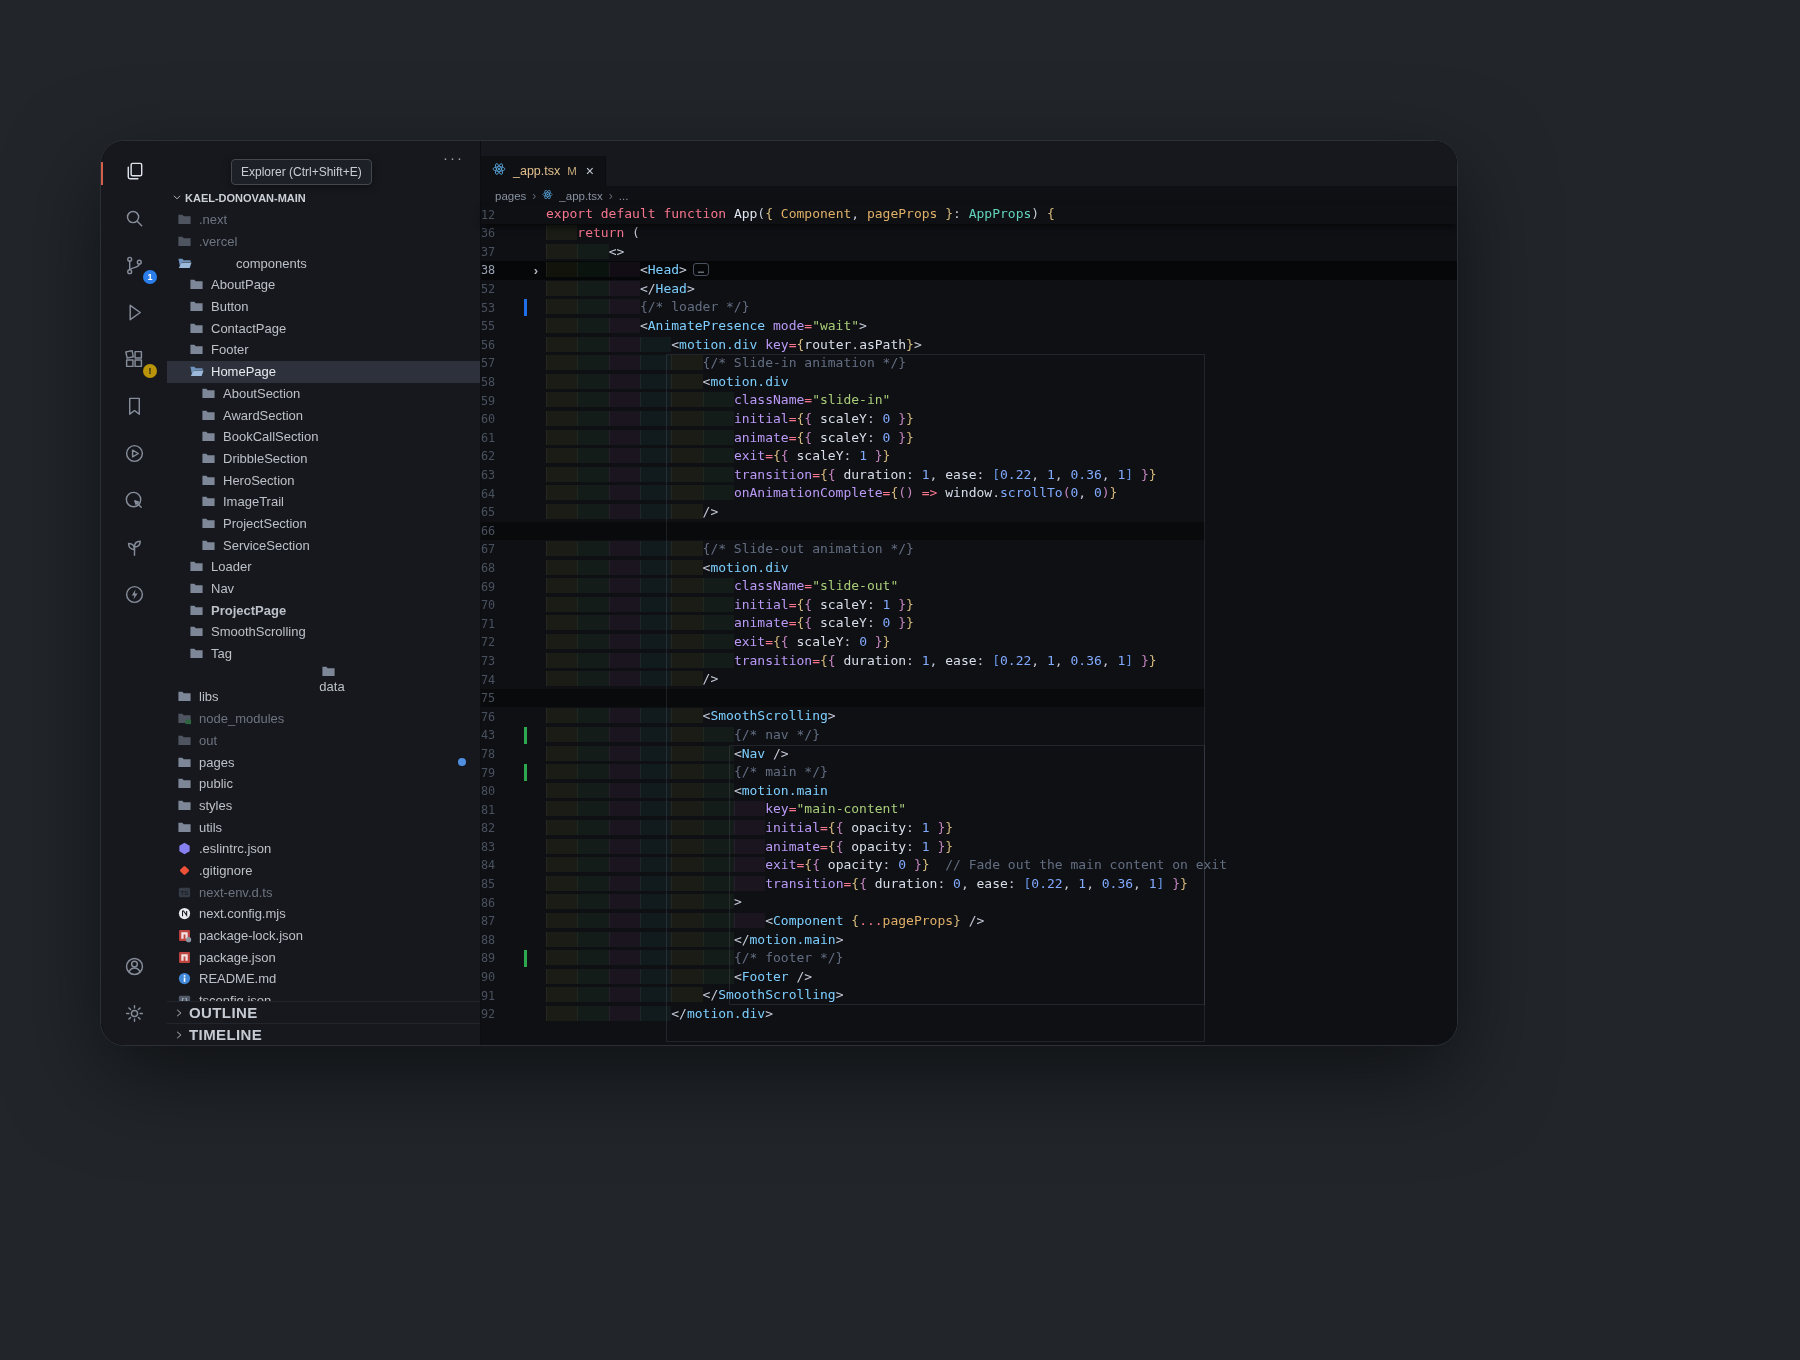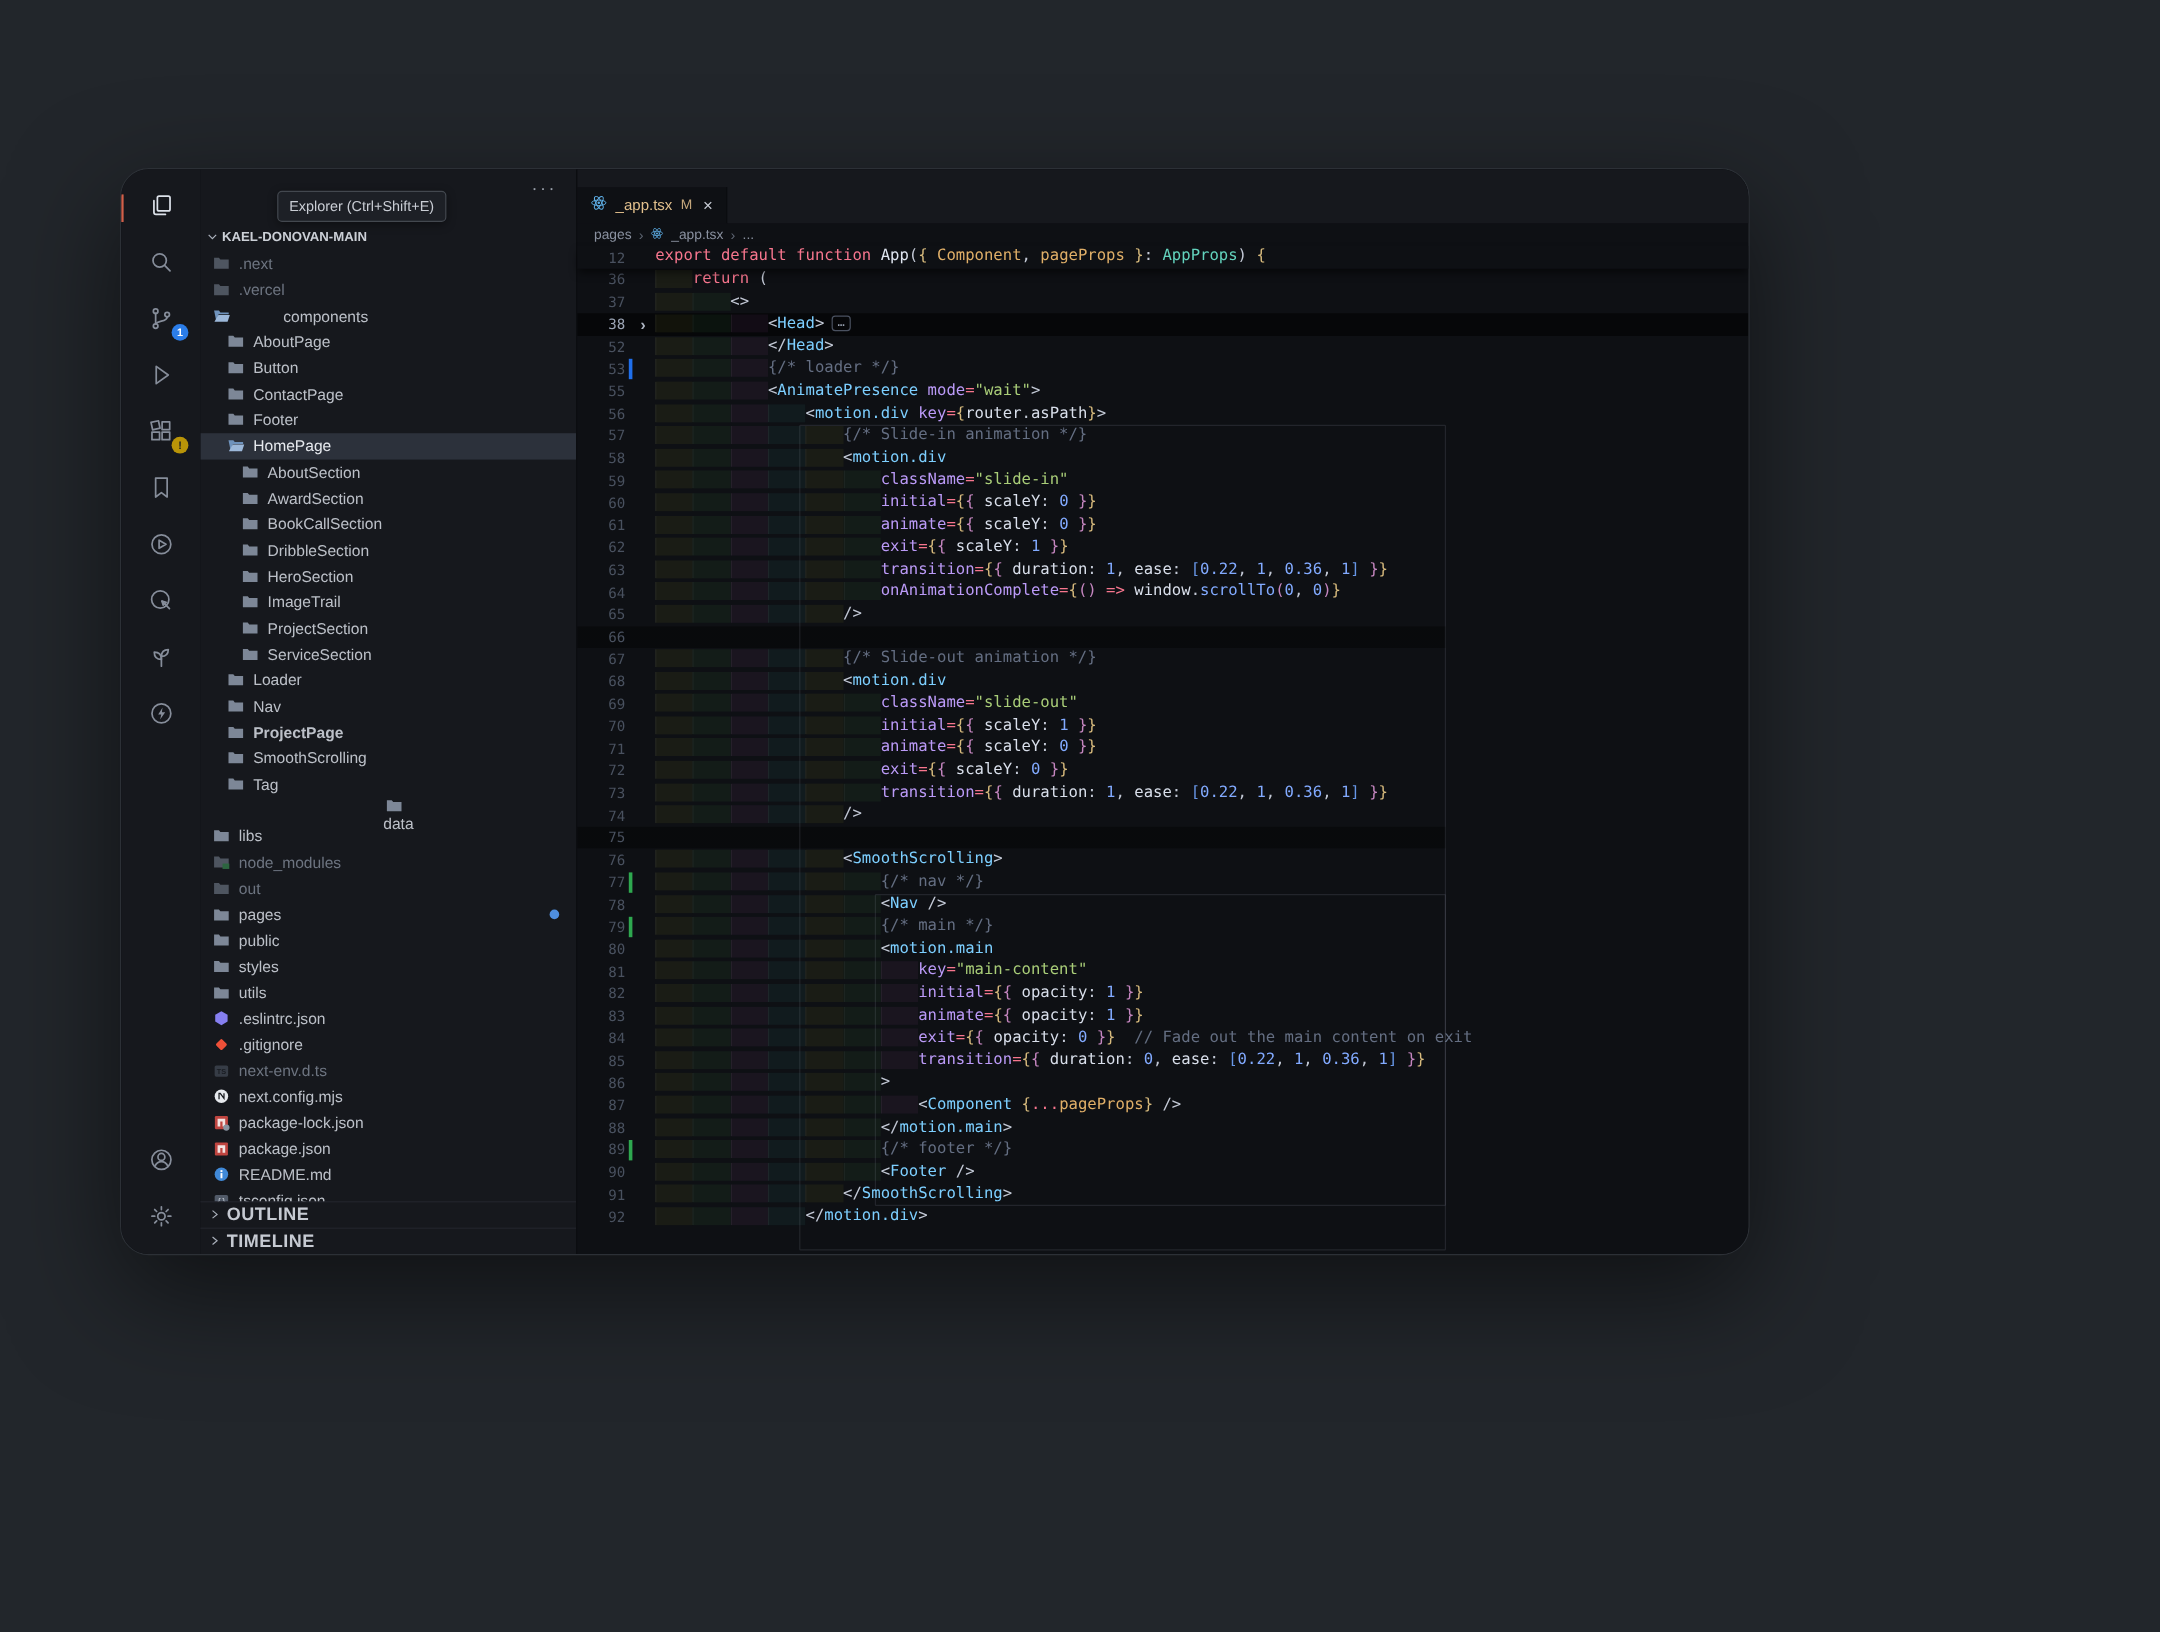--- a/index.html
+++ b/index.html
@@ -55,21 +55,21 @@
   .crumb { cursor:pointer; }
   .crumb-sep { color:#5d6572; font-size:12px; }
 
   .sticky { height:19px; display:flex; align-items:center; box-shadow:0 4px 7px -1px rgba(0,0,0,.55);
     position:relative; z-index:5; background:#0e1014; flex:none; }
   #code-rows { position:relative; flex:1; overflow:hidden; }
 
   .row { display:flex; height:18.6px; align-items:center; position:relative; }
   .row.cur { background:rgba(0,0,0,.52); }
   .row.band { background:linear-gradient(90deg,rgba(0,0,0,.4) 0,rgba(0,0,0,.4) 724px,transparent 724px); }
-  .ln { width:40px; text-align:right; font-family:"DejaVu Sans Mono",monospace; font-size:11.8px; color:#49515f; flex:none; }
+  .ln { width:40px; font-family:"DejaVu Sans Mono",monospace; font-size:11.8px; color:#49515f; flex:none; }
   .ln.lncur { color:#9ba4b4; }
   .dec { width:7px; flex:none; height:100%; position:relative; }
   .gbar { position:absolute; left:3px; top:1px; bottom:1px; width:3px; display:block; }
   .gbar.add { background:#2ea84f; }
   .gbar.mod { background:#1f6feb; }
   .foldc { width:16px; flex:none; text-align:center; color:#aeb6c3; font-size:13px; font-weight:bold; line-height:1; }
   .codeln { font-family:"DejaVu Sans Mono",monospace; font-size:13px; line-height:18.6px; white-space:pre; flex:1; min-width:0; padding-left:2px; }
 
   .tk-ind { box-shadow:inset 1px 0 0 rgba(255,255,255,.05); }
   .ind0 { background:rgba(255,255,64,.05); }
@@ -720,21 +720,21 @@
           <span class="foldc"></span>
           <span class="codeln"></span>
         </div>
         <div class="row">
           <span class="ln">76</span>
           <span class="dec"></span>
           <span class="foldc"></span>
           <span class="codeln"><span class="tk-ind ind0">    </span><span class="tk-ind ind1">    </span><span class="tk-ind ind2">    </span><span class="tk-ind ind3">    </span><span class="tk-ind ind0">    </span><span class="tk-p">&lt;</span><span class="tk-g">SmoothScrolling</span><span class="tk-p">&gt;</span></span>
         </div>
         <div class="row">
-          <span class="ln">77</span>
+          <span class="ln">43</span>
           <span class="dec">
             <i class="gbar add"></i>
           </span>
           <span class="foldc"></span>
           <span class="codeln"><span class="tk-ind ind0">    </span><span class="tk-ind ind1">    </span><span class="tk-ind ind2">    </span><span class="tk-ind ind3">    </span><span class="tk-ind ind0">    </span><span class="tk-ind ind1">    </span><span class="tk-c">{/* nav */}</span></span>
         </div>
         <div class="row">
           <span class="ln">78</span>
           <span class="dec"></span>
           <span class="foldc"></span>

